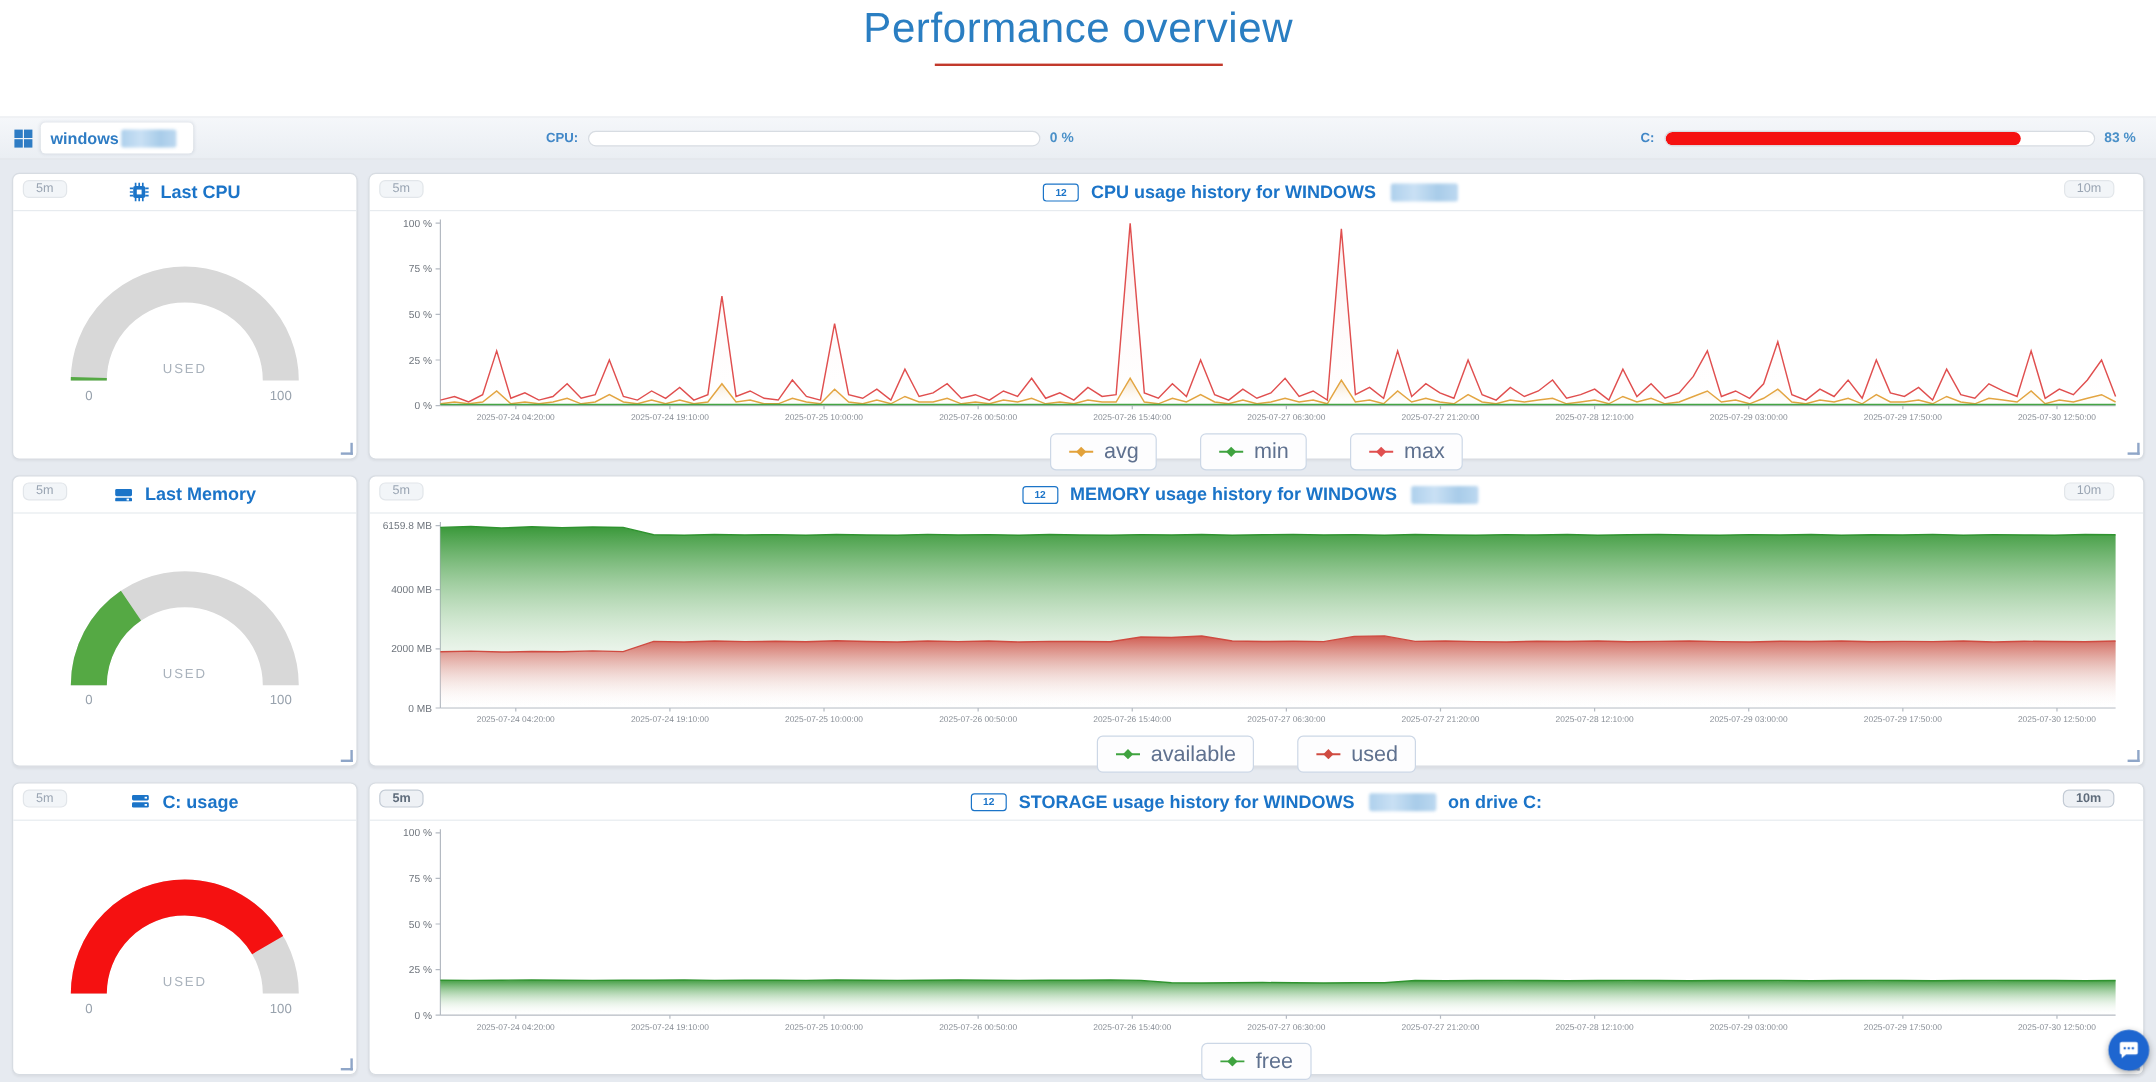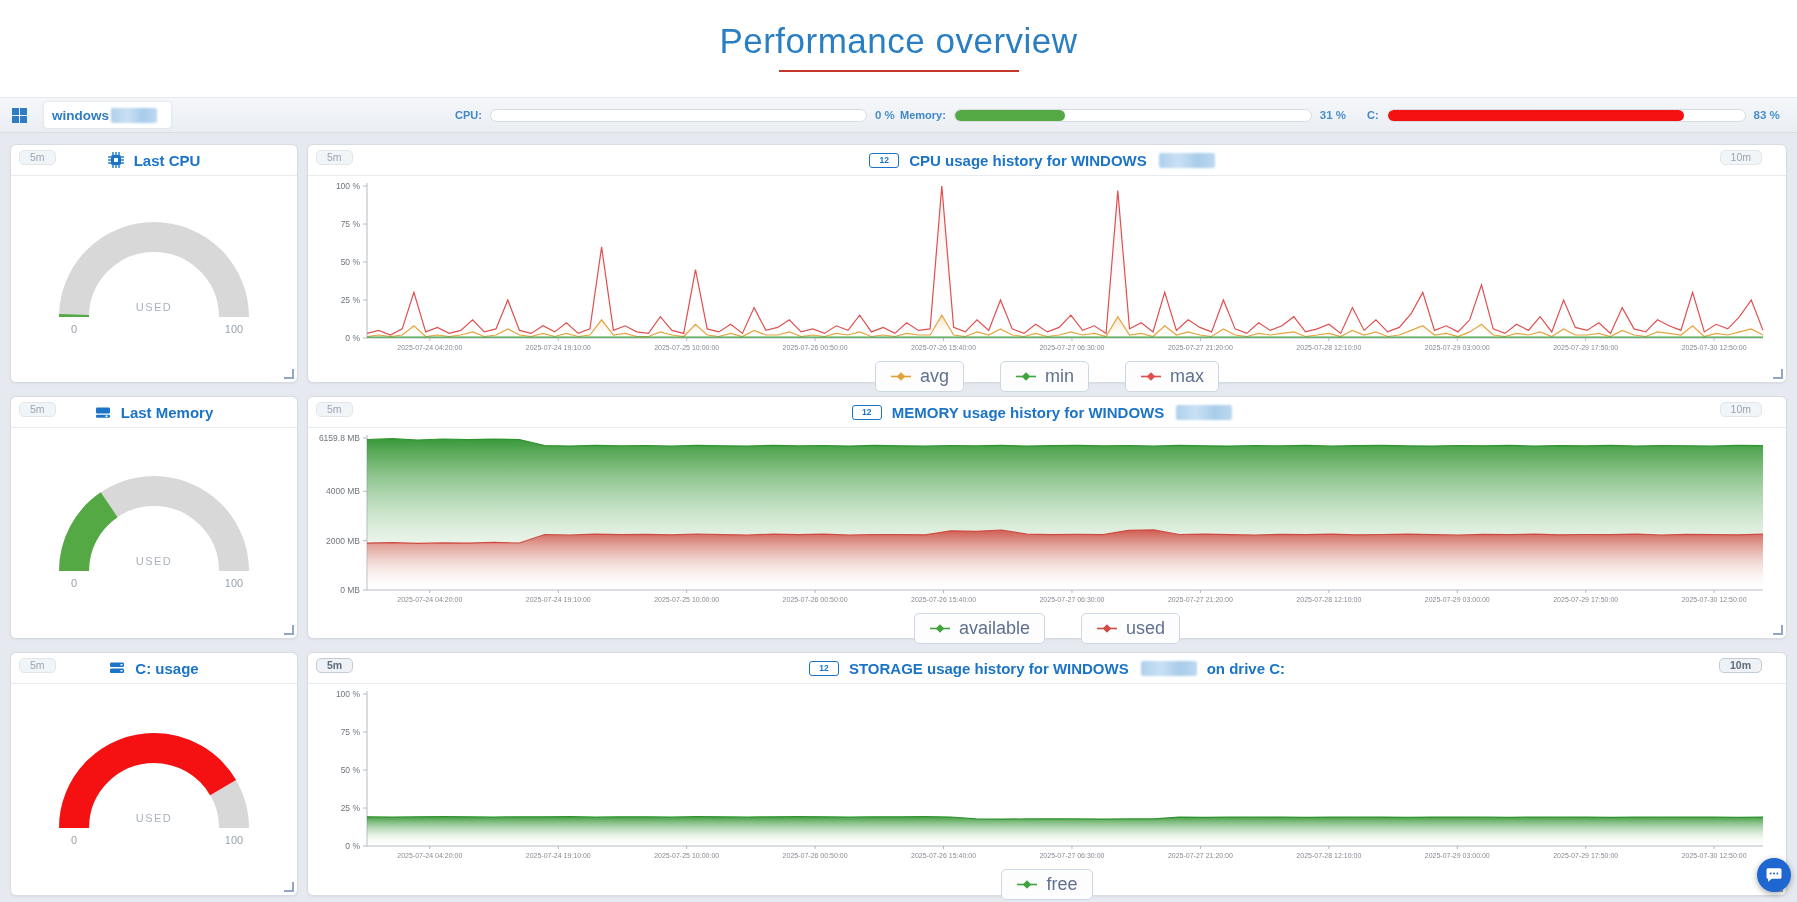--- a/index.html
+++ b/index.html
@@ -1,33 +1,33 @@
 <!DOCTYPE html>
 <html><head>
 <meta charset="utf-8">
 <style>
   html,body{margin:0;padding:0;}
   body{
     width:1797px;height:902px;overflow:hidden;background:#ffffff;
     font-family:"Liberation Sans",sans-serif;position:relative;
   }
   
-  .title-wrap{height:97px;box-sizing:border-box;padding-top:21px;background:#fff;}
+  .title-wrap{height:97px;box-sizing:border-box;padding-top:4px;background:#fff;}
   .title-wrap h1{margin:0;text-align:center;font-size:35px;font-weight:400;color:#2a7ec2;letter-spacing:.5px;}
   .title-underline{width:240px;height:2px;background:#c2392b;margin:9px auto 0;}
   
   .topbar{
     position:relative;height:34px;background:linear-gradient(#f5f7fa,#eaeef3);
     border-top:1px solid #e6eaee;border-bottom:1px solid #d9dee4;
     display:flex;align-items:center;
   }
   .win-icon{display:grid;grid-template-columns:7px 7px;grid-template-rows:7px 7px;gap:1px;margin-left:12px;}
   .win-icon i{background:#2e7cc4;display:block;}
   .host-chip{
-    margin-left:17px;background:#fff;border-radius:4px;height:26px;
+    margin-left:7px;background:#fff;border-radius:4px;height:26px;
     display:flex;align-items:center;padding:0 14px 0 8px;box-shadow:0 0 3px rgba(60,80,110,.15);
   }
   .host-name{color:#2e7cc4;font-weight:bold;font-size:13.5px;}
   .redact{display:inline-block;height:15px;border-radius:2px;
     background:linear-gradient(90deg,#aed0ec,#c9e0f4 35%,#a8cce9 70%,#bcd8f0);filter:blur(1.2px);}
   .redact-host{width:46px;margin-left:2px;}
   .redact-title{width:56px;margin-left:2px;}
   .metric{position:absolute;top:0;height:34px;display:flex;align-items:center;gap:8px;}
   .m-label{color:#4187c7;font-weight:bold;font-size:11px;}
   .m-bar{height:11px;background:#fff;border:1px solid #d7dce2;border-radius:7px;overflow:hidden;}
@@ -94,27 +94,20 @@
   <div class="host-chip">
     <span class="host-name">windows</span>
     <span class="redact redact-host"></span>
   </div>
   <div class="metric m0">
     <span class="m-label">CPU:</span>
     <div class="m-bar">
         <div class="m-fill" style="width: 0%; background: rgb(255, 255, 255);"></div>
       </div>
     <span class="m-pct">0 %</span>
-  </div>
-  <div class="metric m1">
-    <span class="m-label">Memory:</span>
-    <div class="m-bar">
-        <div class="m-fill" style="width: 31%; background: rgb(85, 169, 68);"></div>
-      </div>
-    <span class="m-pct">31 %</span>
   </div>
   <div class="metric m2">
     <span class="m-label">C:</span>
     <div class="m-bar">
         <div class="m-fill" style="width: 83%; background: rgb(245, 17, 17);"></div>
       </div>
     <span class="m-pct">83 %</span>
   </div>
 </div>
 

